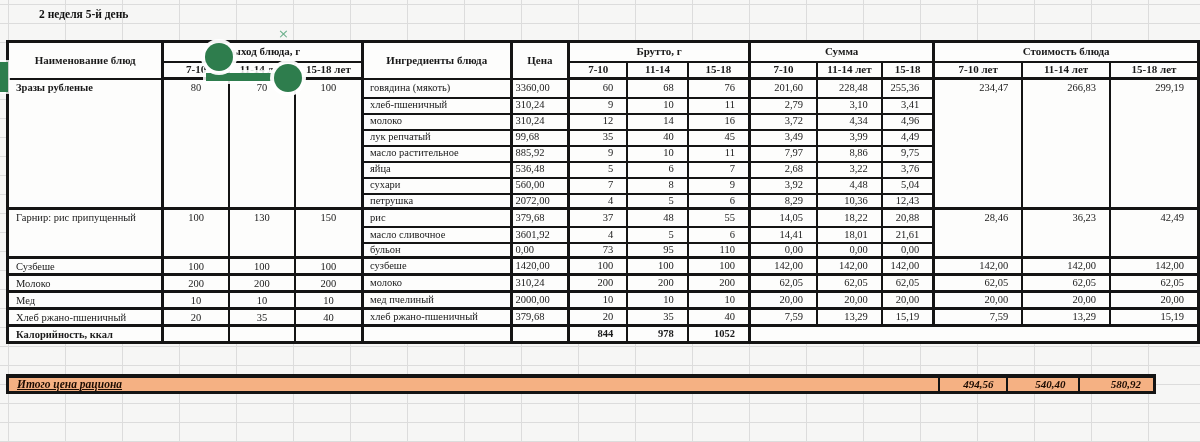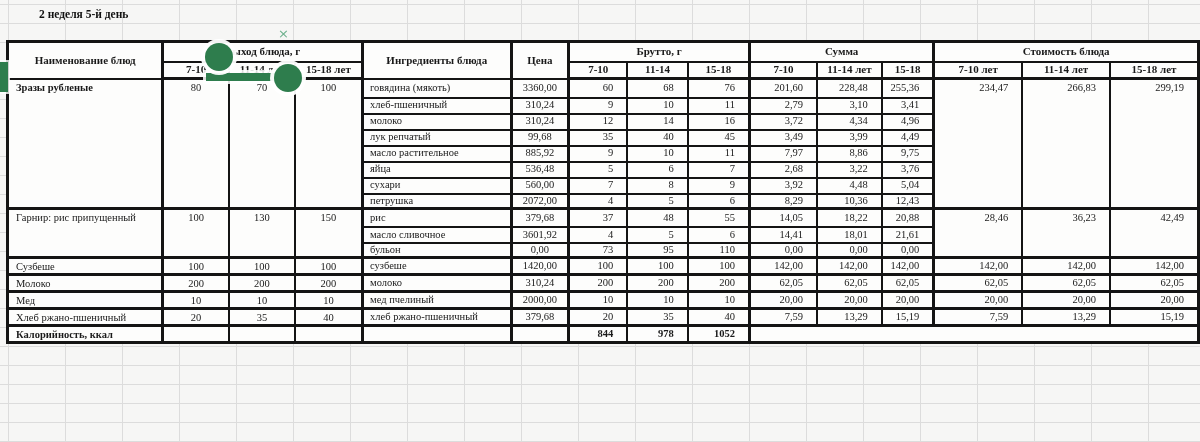--- a/index.html
+++ b/index.html
@@ -15,21 +15,21 @@
   
   table{border-collapse:collapse;table-layout:fixed;background:#fdfdfc;}
   .maintbl{position:absolute;left:6px;top:40px;border:3px solid #141414;}
   .maintbl td{border:2px solid #141414;padding:0 3px;font-size:10.5px;color:#1a1a1a;
       overflow:hidden;white-space:nowrap;line-height:1.15;}
   td.hc{font-weight:bold;text-align:center;font-size:11px;white-space:nowrap;}
   td.nm{text-align:left;vertical-align:top;padding-left:7px;padding-top:2px;white-space:normal;}
   td.bold{font-weight:bold;}
   td.out{text-align:center;vertical-align:top;padding-top:2px;}
   td.ing{text-align:left;padding-left:6px;}
-  td.pr{text-align:center;}
+  td.pr{text-align:left;}
   td.nu{text-align:right;padding-right:13px;}
   td.top{vertical-align:top;padding-top:2px;padding-left:44px;}
   td.gl{border-left-width:3px;}
   tr.sec td{border-top-width:3px;}
   tr.hb td{border-bottom-width:3px;}
   
   .tottbl{position:absolute;left:6px;top:374px;border:3px solid #141414;border-top-width:4px;}
   .tottbl td{border:2.5px solid #141414;background:#f5b183;font-size:11.5px;font-weight:bold;
       font-style:italic;color:#1d0c02;padding:0 3px;line-height:1.1;}
   .tottbl td.lbl{text-align:left;padding-left:8px;text-decoration:underline;}
@@ -303,20 +303,26 @@
   </table>
 
 <table class="tottbl">
 <colgroup>
       <col style="width:931px">
       <col style="width:68px">
       <col style="width:72px">
       <col style="width:76px">
     </colgroup>
 <tbody>
+      <tr style="height:15px">
+  <td class="lbl">Итого цена рациона</td>
+  <td class="val">494,56</td>
+  <td class="val">540,40</td>
+  <td class="val">580,92</td>
+</tr>
 </tbody>
   </table>
 
 <div class="gbar"></div>
 <div class="gdot" style="left:205px;top:43px;"></div>
 <div class="gdot" style="left:274px;top:64px;"></div>
 <div class="gleft"></div>
 <div class="gx">×</div>
 
 </body></html>

